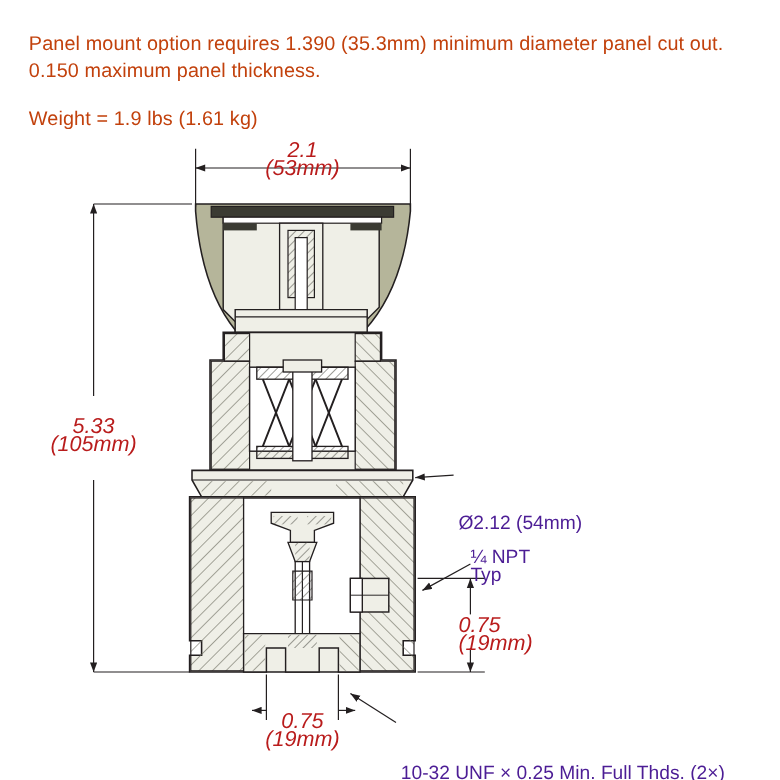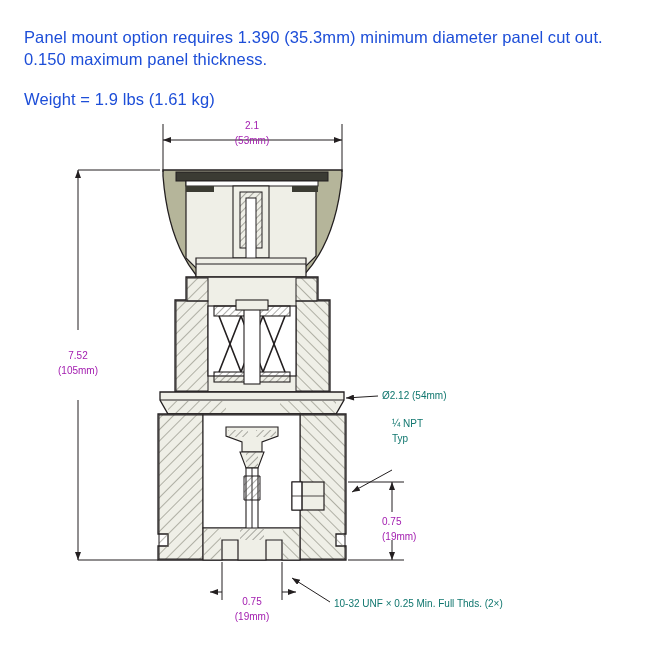--- a/index.html
+++ b/index.html
@@ -9,39 +9,41 @@
     font-family:"Liberation Sans", sans-serif;
     color:#1a1a1a;
     position:relative;
     overflow:hidden;
   }
   .note{
     position:absolute;
     font-size:16.5px;
     line-height:22px;
     letter-spacing:0.1px;
-    color:#1d4ed8;
+    color:#c2410c;
   }
   #note-line1{left:24px;top:26px;width:610px;}
   #note-line2{left:24px;top:88px;}
   .dim-label{
     position:absolute;
-    font-size:10px;
+    font-size:18px;
     line-height:15px;
     text-align:center;
-    color:#a21caf;
+    color:#b91c1c;
     white-space:nowrap;
+    font-style:italic;
   }
   .dim-label.left{text-align:left;}
   .callout{
     position:absolute;
-    font-size:10px;
+    font-size:16px;
     line-height:15px;
-    color:#0f766e;
+    color:#4c1d95;
     white-space:nowrap;
+    margin-top:41px;
   }
   svg{position:absolute;left:0;top:0;}
 </style>
 </head>
 <body>
 
 <div class="note" id="note-line1">Panel mount option requires 1.390 (35.3mm) minimum diameter panel cut out. 0.150 maximum panel thickness.</div>
 <div class="note" id="note-line2">Weight = 1.9 lbs (1.61 kg)</div>
 
 <svg width="650" height="650" viewBox="0 0 650 650">
@@ -167,21 +169,21 @@
     <line x1="330" y1="602" x2="292" y2="578" marker-end="url(#arrowEnd)"></line>
   </g>
 </svg>
 
 <div class="dim-label" id="dim-top" style="left:212px;top:118px;width:80px;">
   <span>2.1</span><br>
   <span>(53mm)</span>
 </div>
 
 <div class="dim-label" id="dim-height" style="left:38px;top:348px;width:80px;">
-  <span>7.52</span><br>
+  <span>5.33</span><br>
   <span>(105mm)</span>
 </div>
 
 <div class="callout" id="callout-diameter" style="left:382px;top:388px;">Ø2.12 (54mm)</div>
 
 <div class="callout" id="callout-npt" style="left:392px;top:416px;">
   <span>¼ NPT</span><br>
   <span>Typ</span>
 </div>
 

